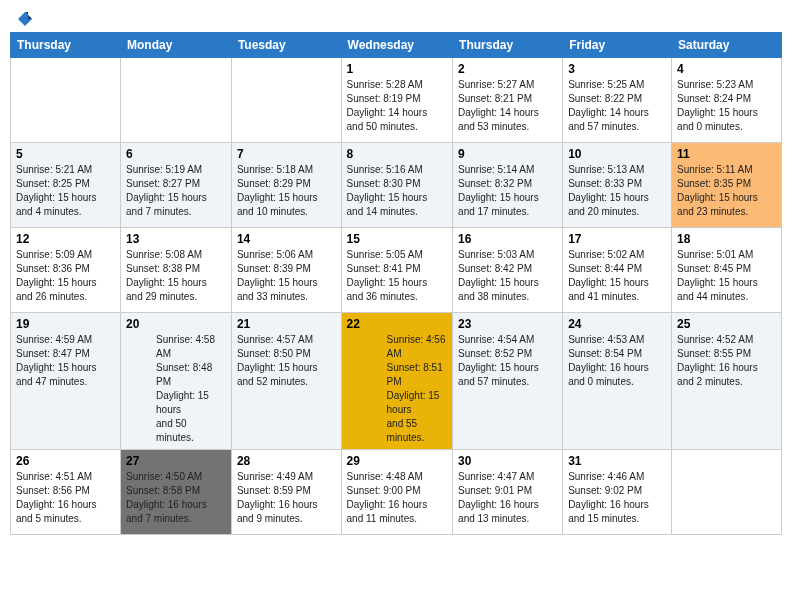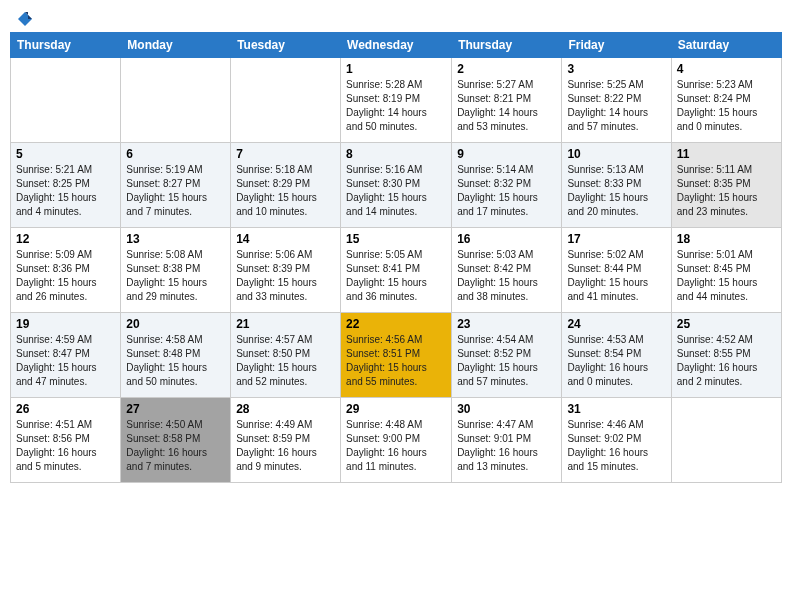--- a/index.html
+++ b/index.html
@@ -193,21 +193,21 @@
 Daylight: 15 hours
 and 17 minutes.</div>
         </td>
         <td style="background-color: rgb(240, 244, 248);">
           <div class="day-number">10</div>
           <div class="day-info" style="white-space: pre-line;">Sunrise: 5:13 AM
 Sunset: 8:33 PM
 Daylight: 15 hours
 and 20 minutes.</div>
         </td>
-        <td style="background-color: #e5e5e5;">
+        <td style="background-color: #fdba74;">
           <div class="day-number">11</div>
           <div class="day-info" style="white-space: pre-line;">Sunrise: 5:11 AM
 Sunset: 8:35 PM
 Daylight: 15 hours
 and 23 minutes.</div>
         </td>
       </tr>
       <tr>
         <td style="background-color: rgb(255, 255, 255);">
           <div class="day-number">12</div>
@@ -262,35 +262,35 @@
       <tr>
         <td style="background-color: rgb(240, 244, 248);">
           <div class="day-number">19</div>
           <div class="day-info" style="white-space: pre-line;">Sunrise: 4:59 AM
 Sunset: 8:47 PM
 Daylight: 15 hours
 and 47 minutes.</div>
         </td>
         <td style="background-color: rgb(240, 244, 248);">
           <div class="day-number">20</div>
-          <div class="day-info" style="white-space: pre-line;">Sunrise: 4:58 AM
+          <div class="day-info" style="white-space: pre-line; margin-left: 30px;">Sunrise: 4:58 AM
 Sunset: 8:48 PM
 Daylight: 15 hours
 and 50 minutes.</div>
         </td>
         <td style="background-color: rgb(240, 244, 248);">
           <div class="day-number">21</div>
           <div class="day-info" style="white-space: pre-line;">Sunrise: 4:57 AM
 Sunset: 8:50 PM
 Daylight: 15 hours
 and 52 minutes.</div>
         </td>
         <td style="background-color: #eab308;">
           <div class="day-number">22</div>
-          <div class="day-info" style="white-space: pre-line;">Sunrise: 4:56 AM
+          <div class="day-info" style="white-space: pre-line; margin-left: 40px;">Sunrise: 4:56 AM
 Sunset: 8:51 PM
 Daylight: 15 hours
 and 55 minutes.</div>
         </td>
         <td style="background-color: rgb(240, 244, 248);">
           <div class="day-number">23</div>
           <div class="day-info" style="white-space: pre-line;">Sunrise: 4:54 AM
 Sunset: 8:52 PM
 Daylight: 15 hours
 and 57 minutes.</div>
@@ -311,21 +311,21 @@
         </td>
       </tr>
       <tr>
         <td style="background-color: rgb(255, 255, 255);">
           <div class="day-number">26</div>
           <div class="day-info" style="white-space: pre-line;">Sunrise: 4:51 AM
 Sunset: 8:56 PM
 Daylight: 16 hours
 and 5 minutes.</div>
         </td>
-        <td style="background-color: #a3a3a3;">
+        <td style="background-color: #737373;">
           <div class="day-number">27</div>
           <div class="day-info" style="white-space: pre-line;">Sunrise: 4:50 AM
 Sunset: 8:58 PM
 Daylight: 16 hours
 and 7 minutes.</div>
         </td>
         <td style="background-color: rgb(255, 255, 255);">
           <div class="day-number">28</div>
           <div class="day-info" style="white-space: pre-line;">Sunrise: 4:49 AM
 Sunset: 8:59 PM

